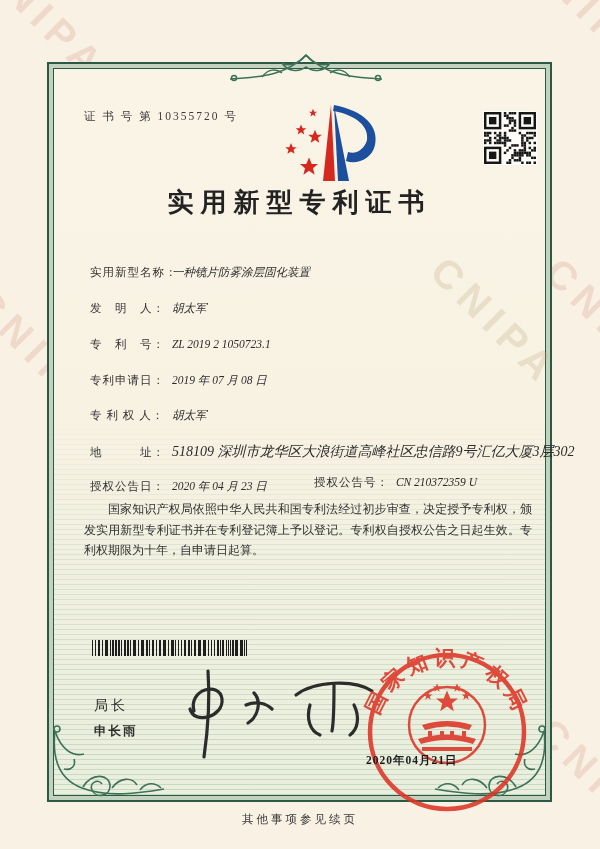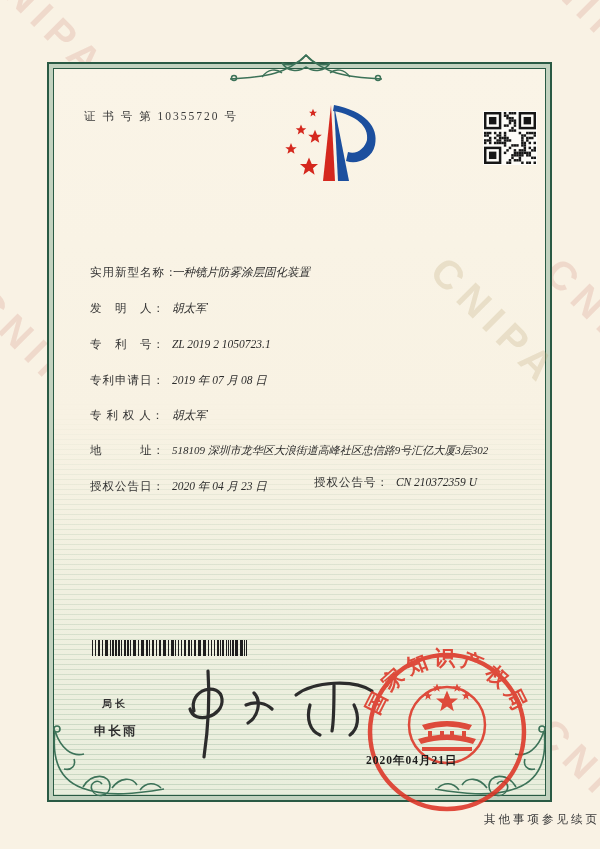--- a/index.html
+++ b/index.html
@@ -52,44 +52,44 @@
     position:absolute;left:0;top:116px;width:100%;text-align:center;
     font-size:26px;font-weight:bold;letter-spacing:7px;color:#222;
   }
   
   .fields{position:absolute;left:36px;top:190px;width:440px;font-size:11.5px;}
   .frow{position:absolute;left:0;white-space:nowrap;}
   .flabel{display:inline-block;width:79px;letter-spacing:1px;color:#333;}
   .fvalue{color:#2c2c2c;font-style:italic;}
   .r0{top:6px;} .r1{top:42px;} .r2{top:78px;} .r3{top:114px;} .r4{top:149px;}
   .r5{top:184px;} .r6{top:220px;}
-  .r5 .fvalue{font-size:11px;letter-spacing:0;}
+  .r5 .fvalue{font-size:14px;letter-spacing:0;}
   .frow2{position:absolute;left:224px;top:216px;white-space:nowrap;}
   
   .paras{
     position:absolute;left:30px;top:430px;width:448px;
     font-size:12px;line-height:1.72;text-align:justify;color:#303030;
   }
   .paras p{margin:0;text-indent:2em;}
   
   .barcode{position:absolute;left:38px;top:571px;width:158px;height:16px;}
   
-  .officer-title{position:absolute;left:40px;top:628px;font-size:10px;font-weight:bold;letter-spacing:3px;color:#2e2e2e;margin-left:8px;}
+  .officer-title{position:absolute;left:40px;top:628px;font-size:14px;font-weight:normal;letter-spacing:3px;color:#2e2e2e;}
   .officer-name{position:absolute;left:40px;top:654px;font-size:12.5px;font-weight:bold;letter-spacing:2px;color:#2e2e2e;}
   .signature{position:absolute;left:104px;top:596px;width:232px;height:100px;}
   
   .seal{position:absolute;left:308px;top:578px;width:170px;height:170px;z-index:3;}
   .seal svg{opacity:.88;}
   .seal-date{
     position:absolute;left:4px;top:106px;font-size:11.5px;font-weight:bold;
     color:#1c1c1c;letter-spacing:1px;white-space:nowrap;
   }
   .pageno{position:absolute;left:0;top:712px;width:100%;text-align:center;font-size:11px;letter-spacing:2px;color:#3a3a3a;}
   .footer-note{
-    position:absolute;left:0;top:812px;width:100%;text-align:right;
+    position:absolute;left:0;top:812px;width:100%;text-align:center;
     font-size:11.5px;letter-spacing:3px;color:#3c3c3c;
   }
 </style>
 </head>
 <body>
 
 <svg width="0" height="0" style="position:absolute">
   <defs>
     <path id="star5" d="M0,-10 L2.9,-3.1 L9.5,-3.1 L4.2,1.2 L5.9,8.1 L0,4 L-5.9,8.1 L-4.2,1.2 L-9.5,-3.1 L-2.9,-3.1 Z"></path>
     <g id="flourish" stroke="currentColor" fill="none" stroke-width="1.6">
@@ -275,20 +275,21 @@
             <use href="#star5" transform="translate(34,48) scale(0.6)"></use>
             <use href="#star5" transform="translate(52,66) scale(0.95)"></use>
             <path d="M74,4 L66,80 L78,80 Z"></path>
           </g>
           <g fill="#1c4f9e">
             <path d="M77,4 L81,80 L92,80 Z"></path>
             <path d="M77,4 C108,10 122,26 118,44 C115,58 100,64 89,60 L91,51 C100,54 108,47 110,39 C112,26 100,14 76,10 Z"></path>
           </g>
         </svg>
 
+        <div class="title">实用新型专利证书</div>
 
         <div class="fields">
           <div class="frow r0">
             <span class="flabel">实用新型名称：</span>
             <span class="fvalue">一种镜片防雾涂层固化装置</span>
           </div>
           <div class="frow r1">
             <span class="flabel">发　明　人：</span>
             <span class="fvalue">胡太军</span>
           </div>
@@ -312,20 +313,21 @@
             <span class="flabel">授权公告日：</span>
             <span class="fvalue">2020 年 04 月 23 日</span>
           </div>
           <div class="frow2">
             <span class="flabel">授权公告号：</span>
             <span class="fvalue">CN 210372359 U</span>
           </div>
         </div>
 
         <div class="paras">
+          <p>国家知识产权局依照中华人民共和国专利法经过初步审查，决定授予专利权，颁发实用新型专利证书并在专利登记簿上予以登记。专利权自授权公告之日起生效。专利权期限为十年，自申请日起算。</p>
         </div>
 
         <svg class="barcode" viewBox="0 0 158 16" preserveAspectRatio="none">
             <rect x="0" y="0" width="1" height="16" fill="#1e1e1e"></rect>
             <rect x="3" y="0" width="1" height="16" fill="#1e1e1e"></rect>
             <rect x="6" y="0" width="2" height="16" fill="#1e1e1e"></rect>
             <rect x="10" y="0" width="1" height="16" fill="#1e1e1e"></rect>
             <rect x="13" y="0" width="3" height="16" fill="#1e1e1e"></rect>
             <rect x="18" y="0" width="1" height="16" fill="#1e1e1e"></rect>
             <rect x="20" y="0" width="2" height="16" fill="#1e1e1e"></rect>

